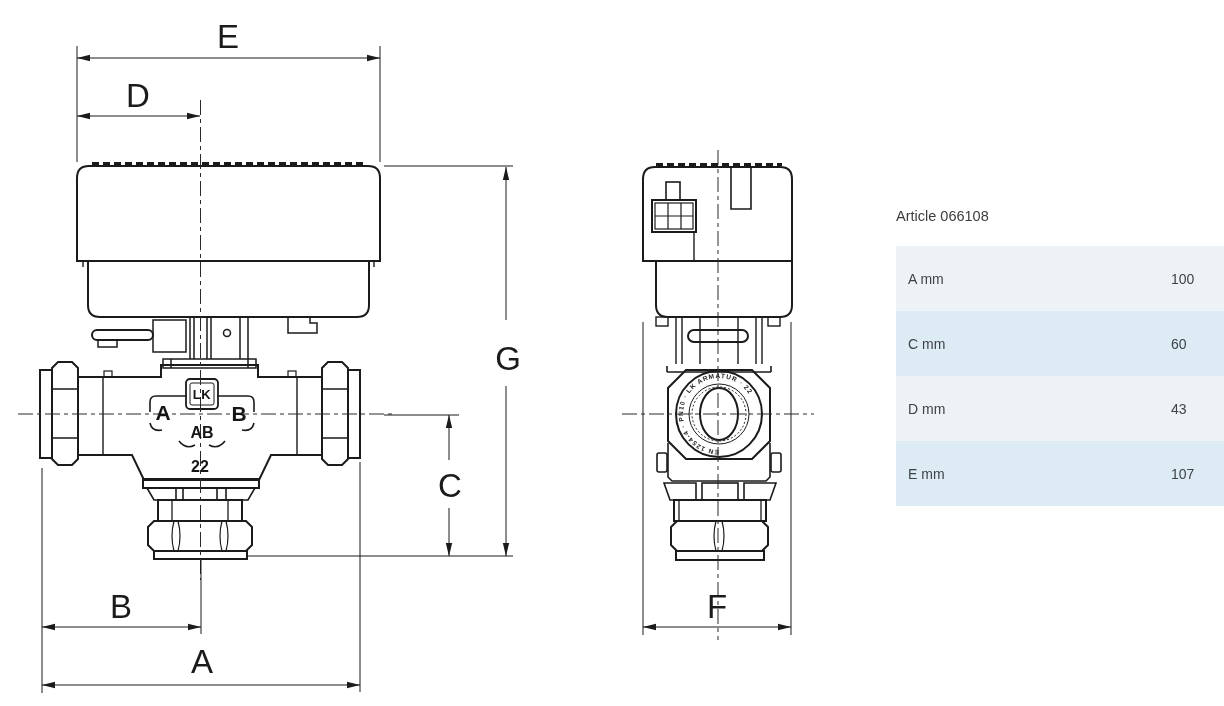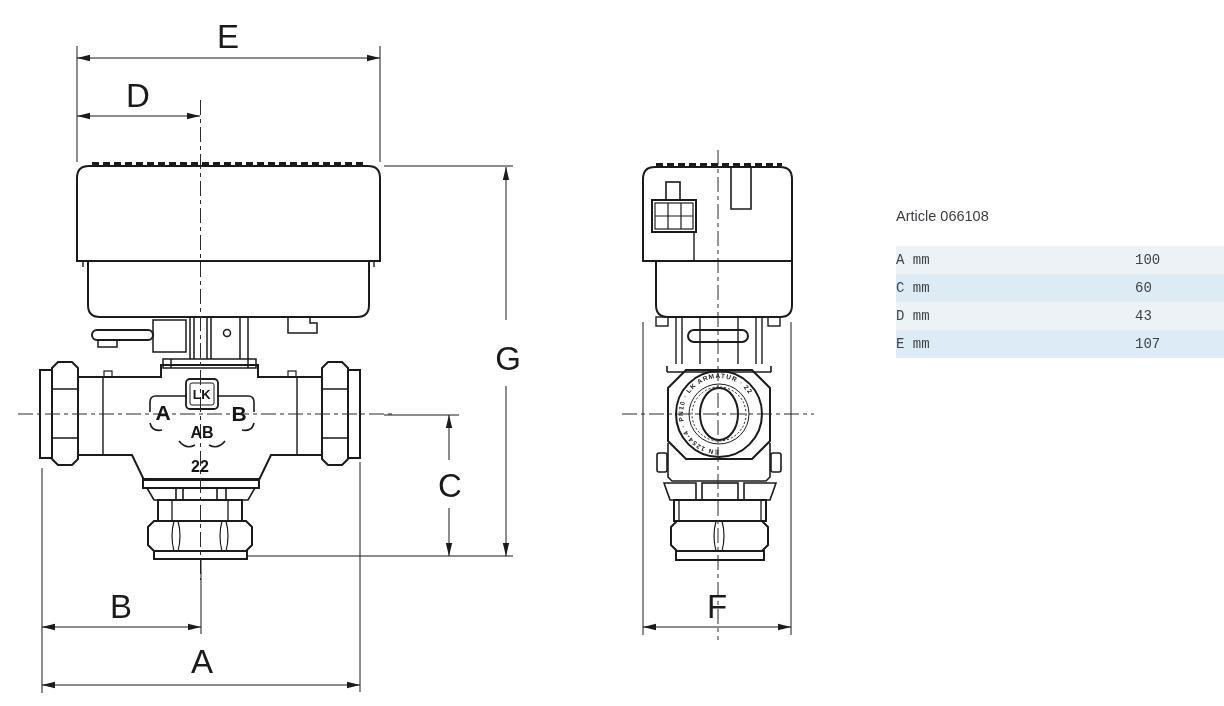--- a/index.html
+++ b/index.html
@@ -12,21 +12,21 @@
   .mark-big{font-size:21px;font-weight:700;fill:#161616;}
   .mark-med{font-size:16px;font-weight:700;fill:#161616;}
   .logo-text{font-size:13px;font-weight:700;fill:#161616;letter-spacing:0.5px;}
   .ring-text{font-size:6.5px;font-weight:700;fill:#222;letter-spacing:1px;}
   .panel{position:absolute;left:896px;top:207px;width:364px;}
   .article{font-size:14.5px;color:#3a3d40;line-height:18px;}
   table.dims{
     border-collapse:collapse;width:364px;margin-top:21px;table-layout:fixed;
     font-size:14px;color:#3e4347;
   }
-  table.dims td{height:28px;padding:0;vertical-align:middle;font-family:Liberation Mono, monospace;}
+  table.dims td{height:41px;padding:12px;vertical-align:middle;}
   td.c-label{padding-left:20px;width:239px;}
   td.c-value{width:125px;}
   table.dims tr:nth-child(odd){background:var(--row-light,#edf2f6);}
   table.dims tr:nth-child(even){background:var(--row-dark,#dcebf4);}
 </style>
 </head>
 <body>
 
 <div class="stage">
 

